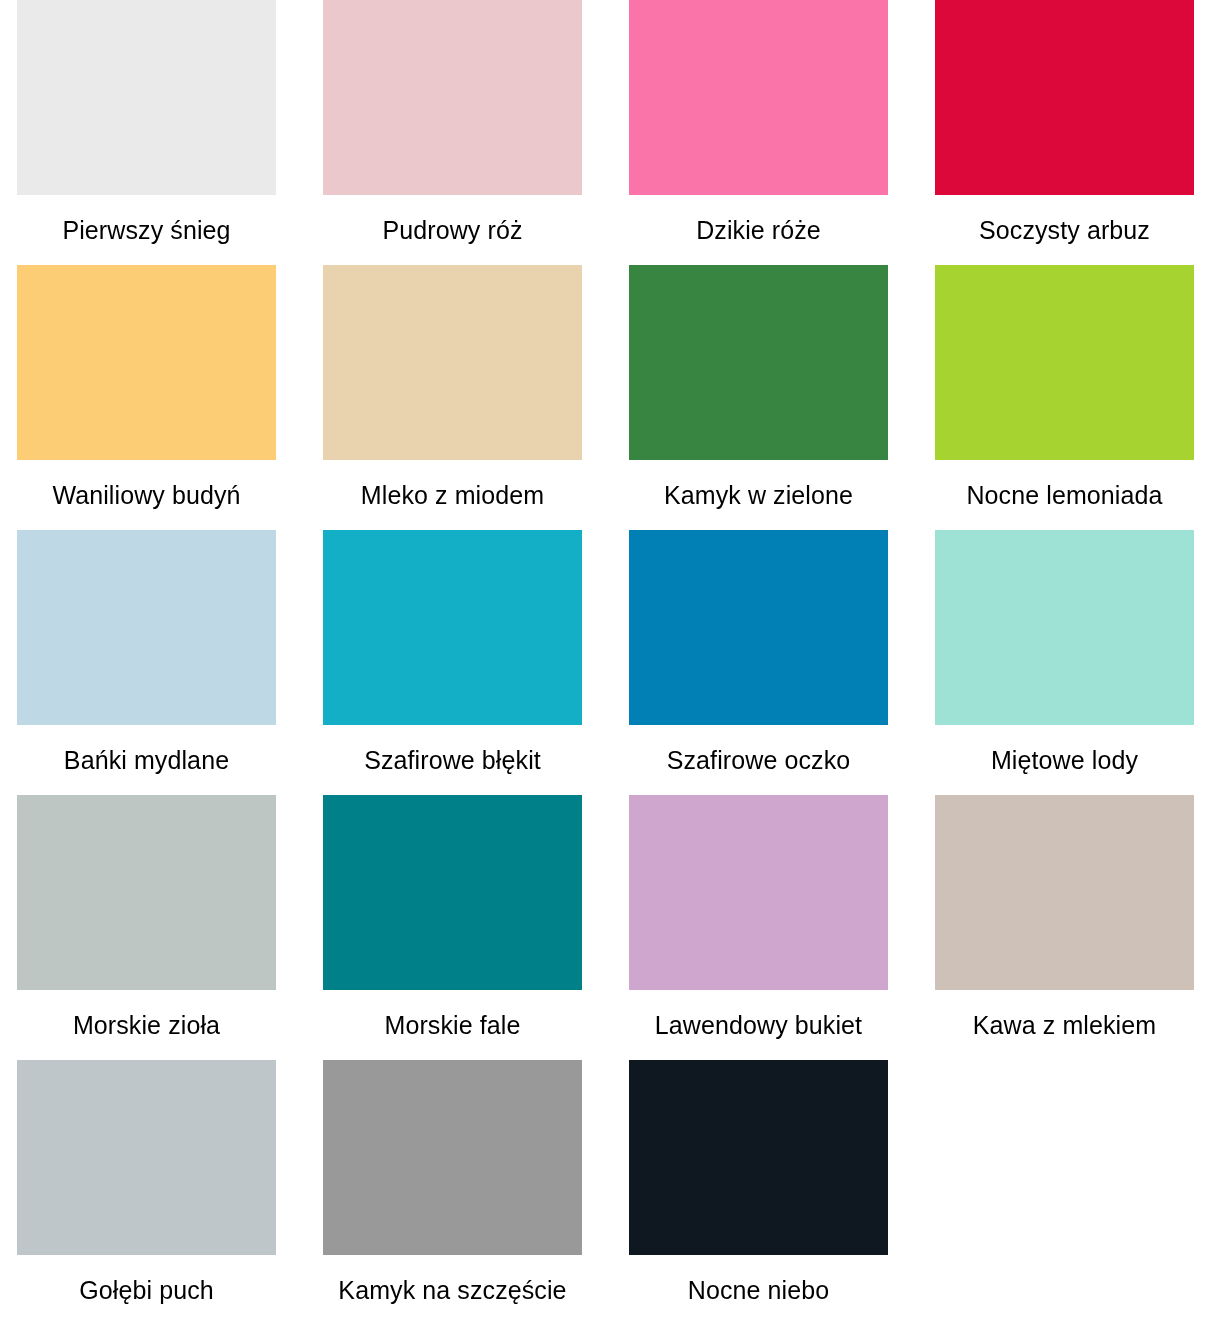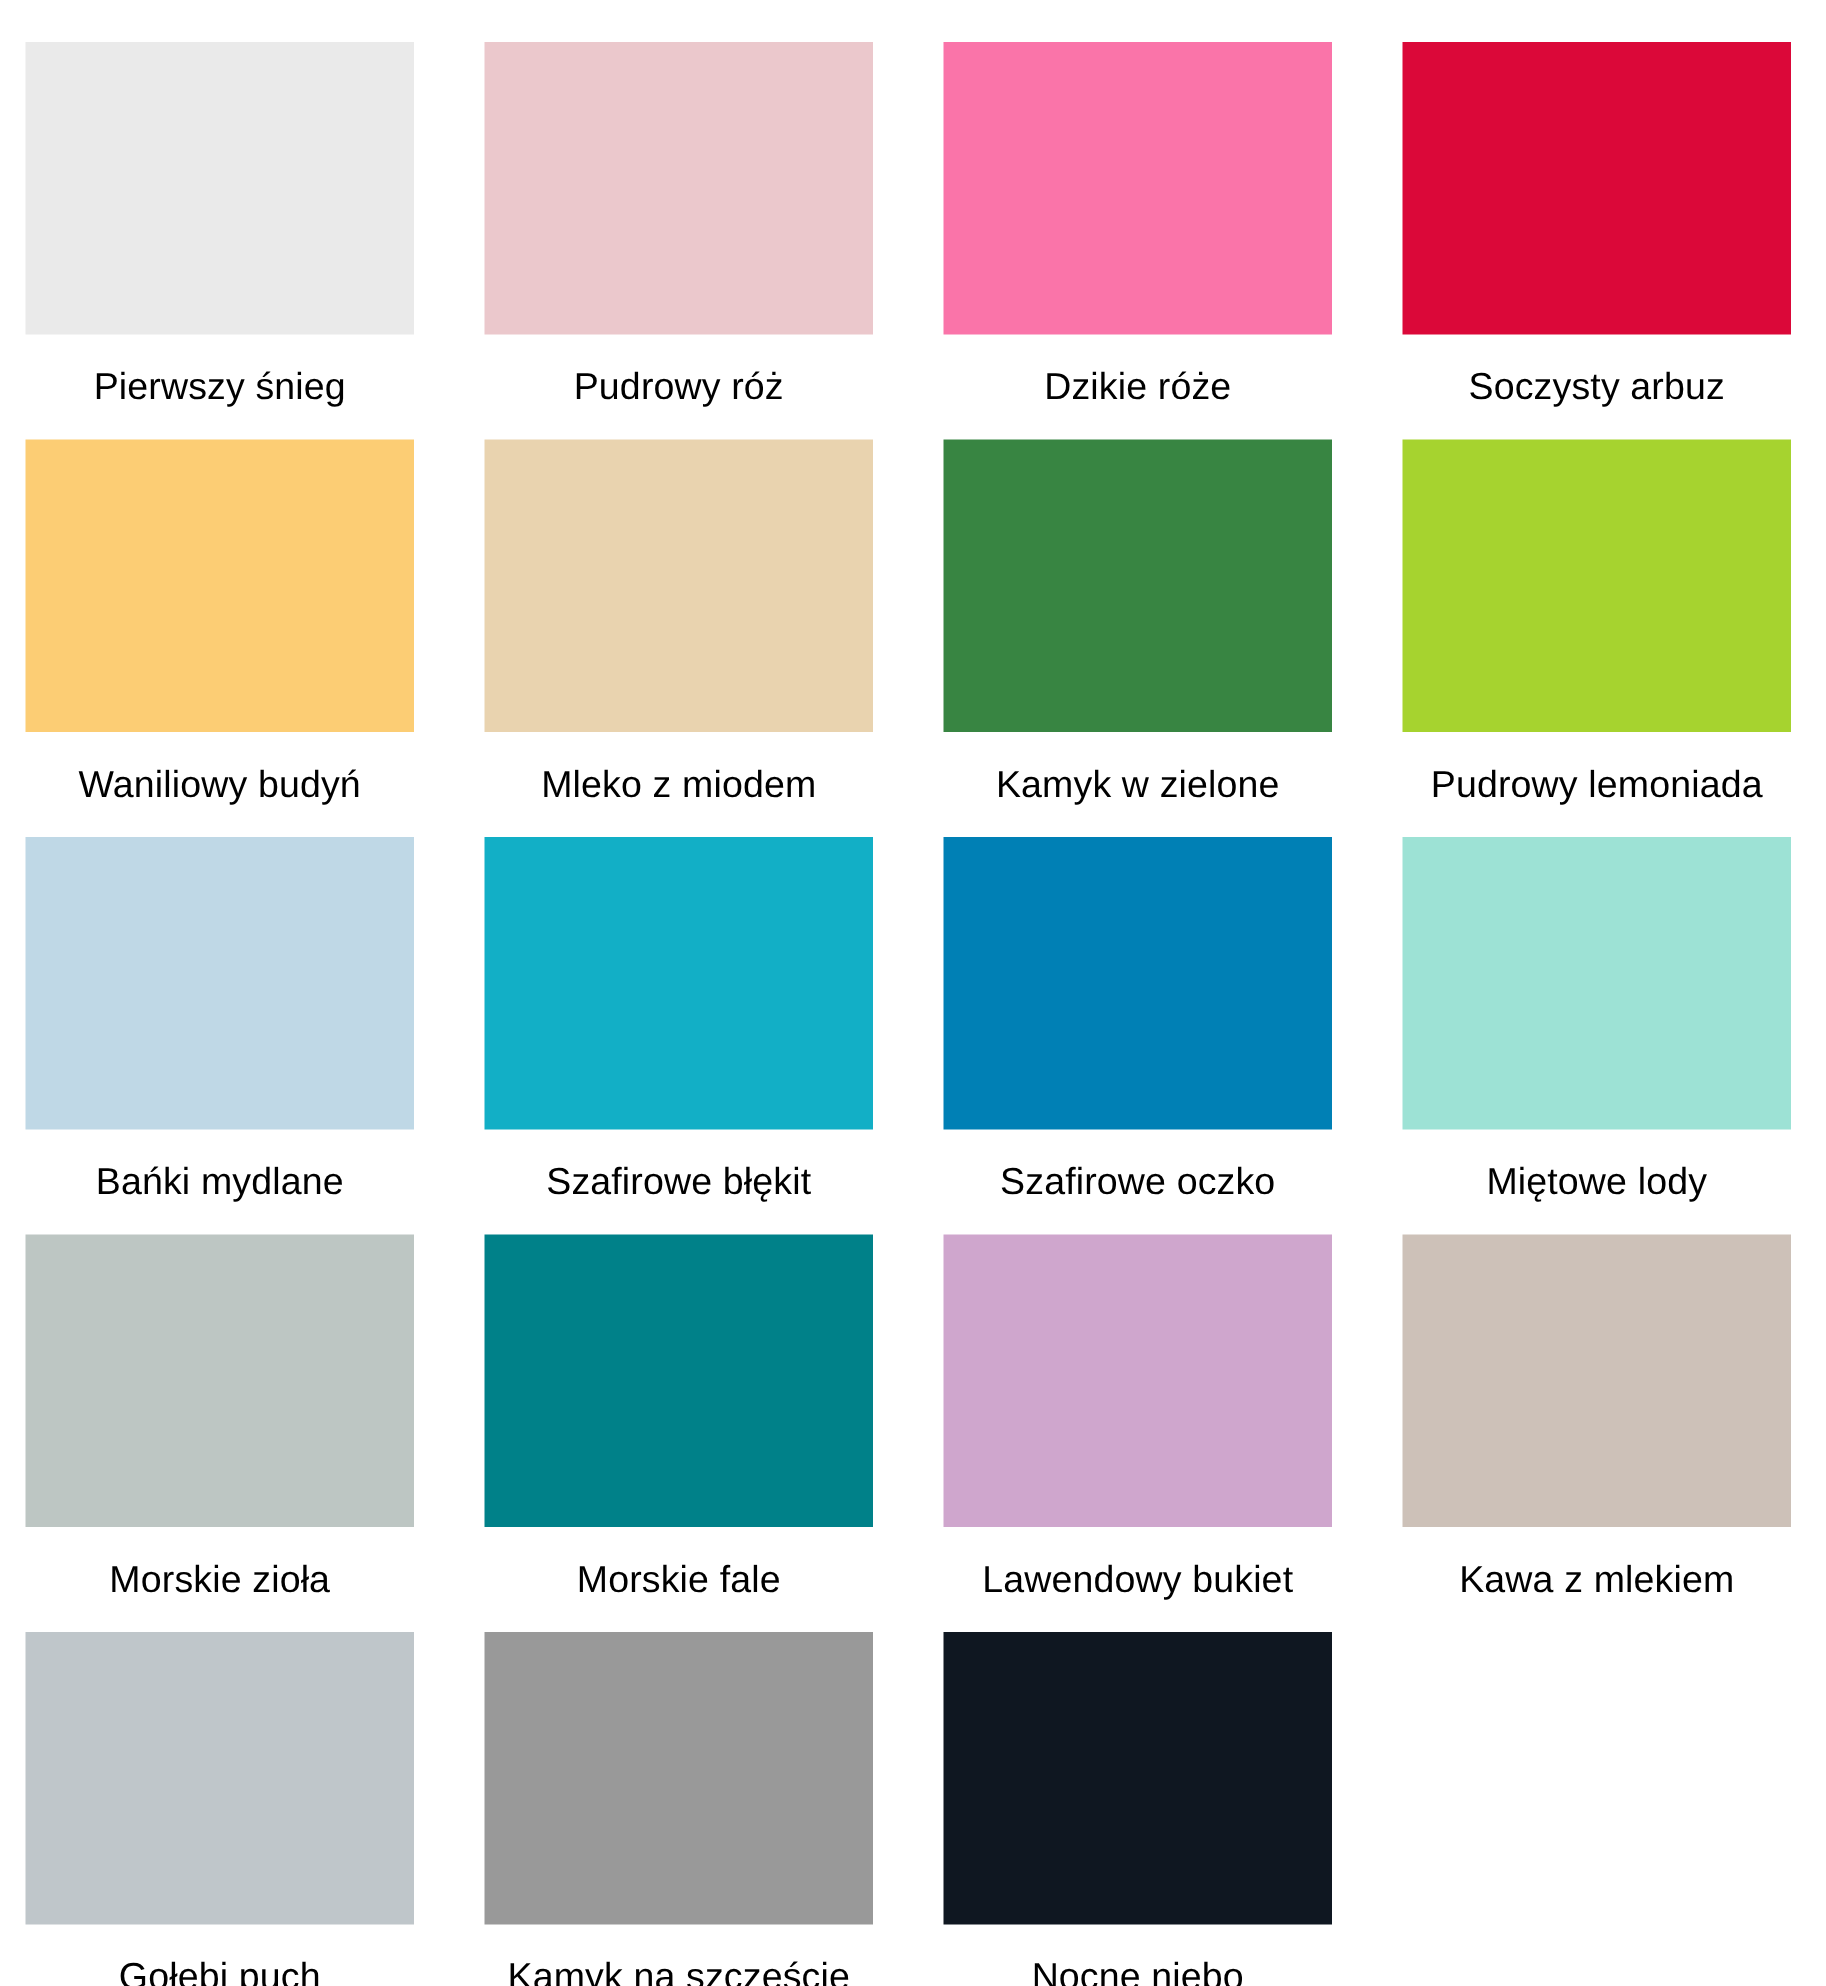--- a/index.html
+++ b/index.html
@@ -11,21 +11,21 @@
     width: 1217px;
     height: 1324px;
     font-family: "Liberation Sans", sans-serif;
     overflow: hidden;
   }
   #palette-grid {
     position: relative;
     width: 1217px;
     height: 1324px;
     box-sizing: border-box;
-    padding: 28px 21px 0 17px;
+    padding: 0 21px 0 17px;
     display: grid;
     grid-template-columns: repeat(4, 259px);
     grid-template-rows: repeat(5, 265px);
     column-gap: 47px;
     row-gap: 0px;
     align-content: start;
     justify-content: start;
   }
   .swatch-cell {
     width: 259px;
@@ -86,21 +86,21 @@
     <div class="swatch-label">Mleko z miodem</div>
   </div>
 
   <div class="swatch-cell">
     <div class="swatch-chip" style="background-color: rgb(56, 133, 66);"></div>
     <div class="swatch-label">Kamyk w zielone</div>
   </div>
 
   <div class="swatch-cell">
     <div class="swatch-chip" style="background-color: rgb(166, 211, 47);"></div>
-    <div class="swatch-label">Pudrowy lemoniada</div>
+    <div class="swatch-label">Nocne lemoniada</div>
   </div>
 
   <div class="swatch-cell">
     <div class="swatch-chip" style="background-color: rgb(191, 216, 230);"></div>
     <div class="swatch-label">Bańki mydlane</div>
   </div>
 
   <div class="swatch-cell">
     <div class="swatch-chip" style="background-color: rgb(18, 175, 198);"></div>
     <div class="swatch-label">Szafirowe błękit</div>

